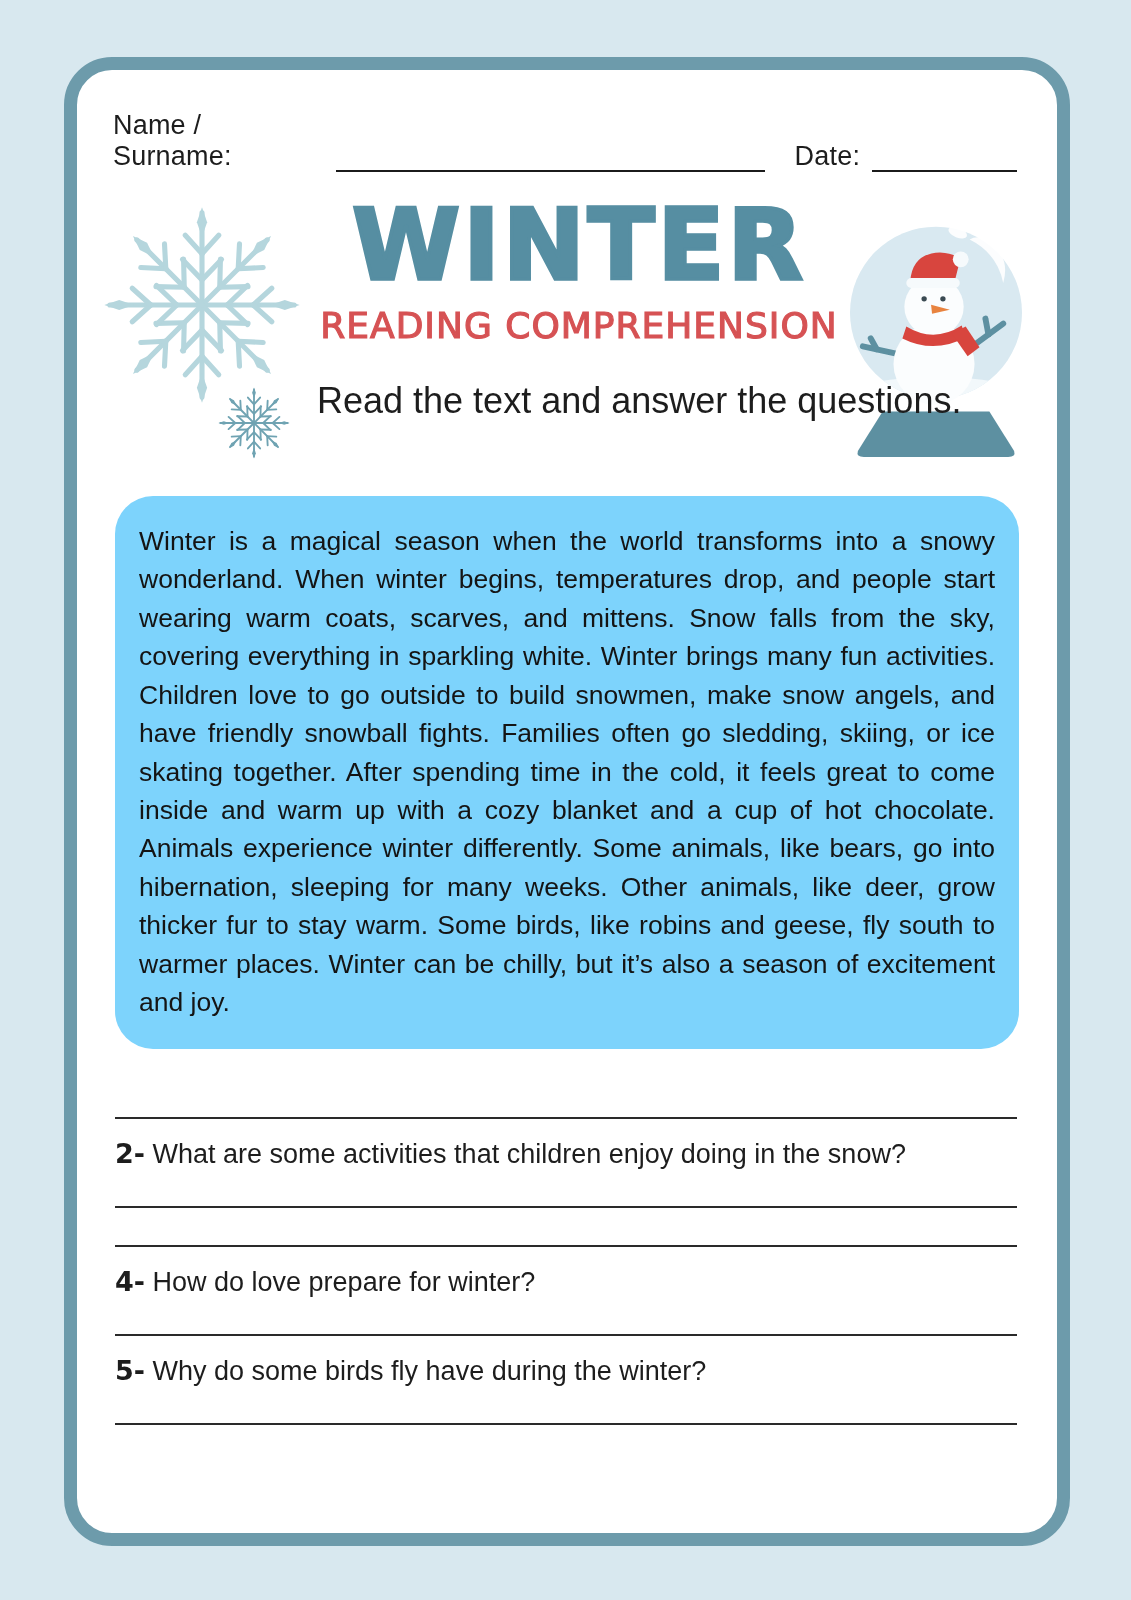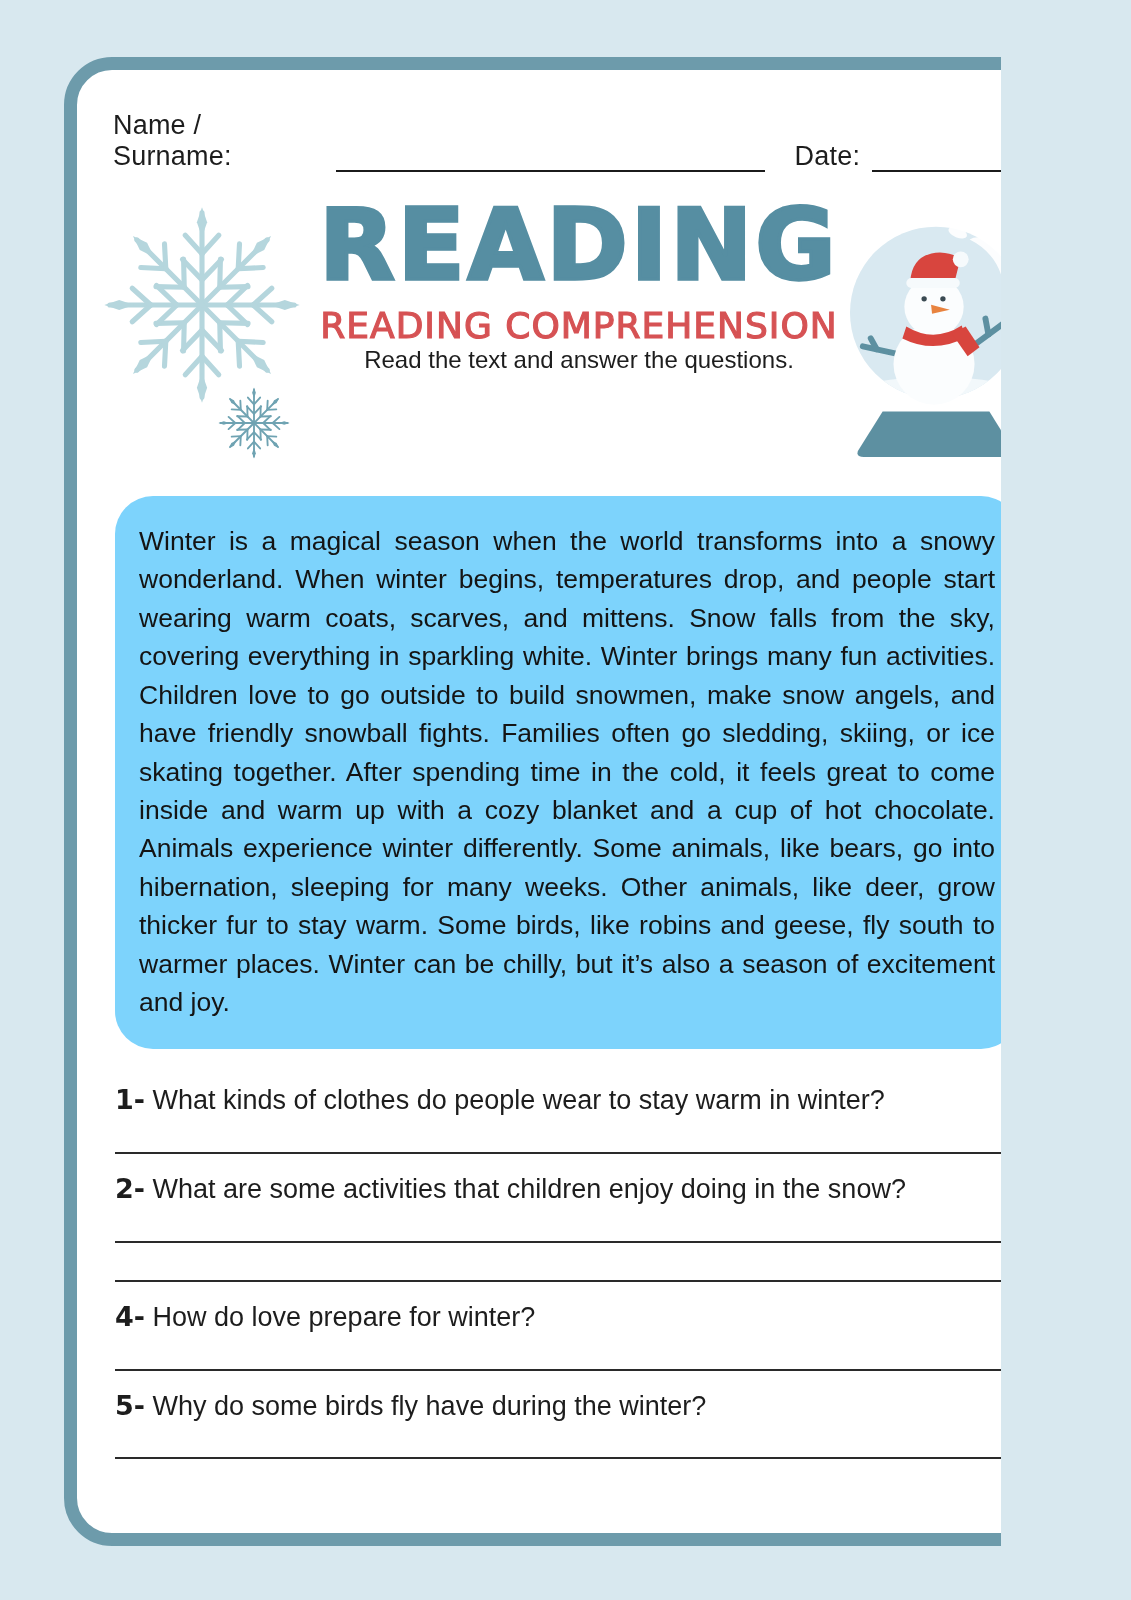--- a/index.html
+++ b/index.html
@@ -1,19 +1,19 @@
 <!DOCTYPE html>
 <html><head>
 <meta charset="utf-8">
 <style>
   * { margin: 0; padding: 0; box-sizing: border-box; }
   html, body { background: #d8e8ef; }
   .page {
     position: relative;
-    width: 1001px;
+    width: 1131px;
     height: 1600px;
     background: #d8e8ef;
     font-family: "Liberation Sans", "DejaVu Sans", sans-serif;
     color: #1d1d1d;
     overflow: hidden;
   }
   .card {
     position: absolute;
     left: 64px; top: 57px;
     width: 1006px; height: 1489px;
@@ -76,22 +76,23 @@
   .sub-title {
     font-family: "DejaVu Sans", sans-serif;
     font-size: 36px;
     font-weight: 400;
     letter-spacing: 1px;
     color: #d65254;
     -webkit-text-stroke: 1.2px #d65254;
     margin-top: 8px;
   }
   .instruction {
-    font-size: 24px;
+    font-size: 36px;
     color: #1d1d1d;
+    margin-top: 34px;
     white-space: nowrap;
   }
   
   .passage-box {
     margin: 20px 38px 0 38px;
     background: #7dd3fc;
     border-radius: 38px;
     padding: 26px 24px 28px 24px;
   }
   .passage-text {
@@ -191,36 +192,32 @@
         <circle cx="78" cy="102" r="2.7" fill="#3a4a52"></circle>
         <circle cx="97" cy="102" r="2.7" fill="#3a4a52"></circle>
         <path d="M85,108 L104,113 L86,117 Z" fill="#e8833f"></path>
 
         <path d="M64,84 Q66,56 94,55 Q116,56 113,68 L109,84 Z" fill="#d8453e"></path>
         <rect x="60" y="81" width="54" height="10" rx="5" fill="#f6fafc"></rect>
         <circle cx="115" cy="62" r="8" fill="#f6fafc"></circle>
       </svg>
 
       <div class="title-center">
-        <div class="main-title">READING</div>
+        <div class="main-title">WINTER</div>
         <div class="sub-title">READING COMPREHENSION</div>
         <div class="instruction">Read the text and answer the questions.</div>
       </div>
     </div>
 
     <div class="passage-box">
       <div class="passage-text">Winter is a magical season when the world transforms into a snowy wonderland. When winter begins, temperatures drop, and people start wearing warm coats, scarves, and mittens. Snow falls from the sky, covering everything in sparkling white. Winter brings many fun activities. Children love to go outside to build snowmen, make snow angels, and have friendly snowball fights. Families often go sledding, skiing, or ice skating together. After spending time in the cold, it feels great to come inside and warm up with a cozy blanket and a cup of hot chocolate. Animals experience winter differently. Some animals, like bears, go into hibernation, sleeping for many weeks. Other animals, like deer, grow thicker fur to stay warm. Some birds, like robins and geese, fly south to warmer places. Winter can be chilly, but it’s also a season of excitement and joy.</div>
     </div>
 
     <div class="questions">
 
-      <div class="question-row">
-        <span class="q-num">1-</span>
-        <span>What kinds of clothes do people wear to stay warm in winter?</span>
-      </div>
       <div class="answer-line"></div>
 
       <div class="question-row">
         <span class="q-num">2-</span>
         <span>What are some activities that children enjoy doing in the snow?</span>
       </div>
       <div class="answer-line"></div>
 
       <div class="answer-line"></div>
 

